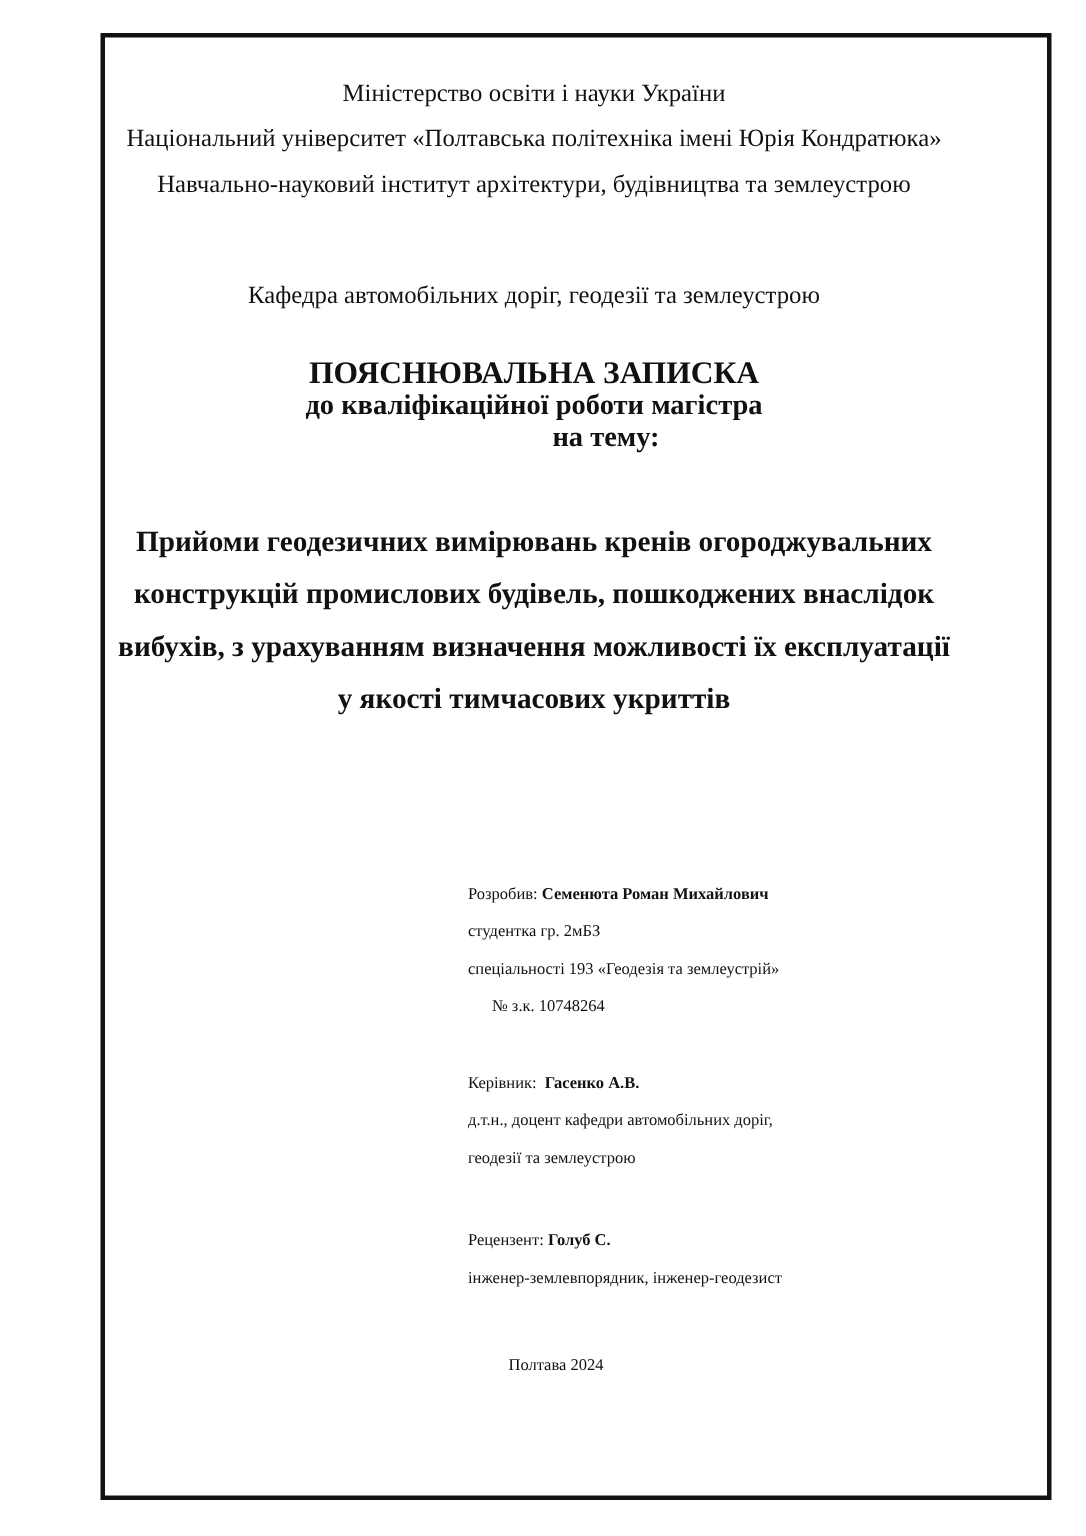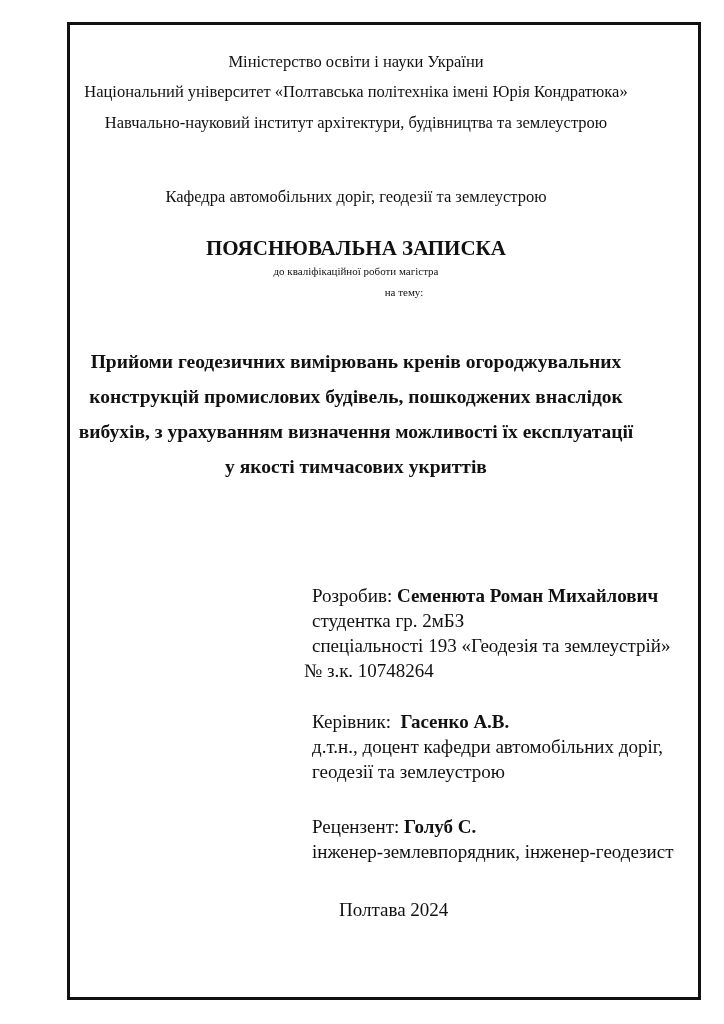--- a/index.html
+++ b/index.html
@@ -38,31 +38,31 @@
     .header-line {
       font-size: 16.5px;
       line-height: 20px;
     }
     .doc-title {
       font-size: 21px;
       font-weight: bold;
       line-height: 24px;
     }
     .doc-subtitle {
-      font-size: 11px;
-      font-weight: normal;
+      font-size: 19px;
+      font-weight: bold;
       line-height: 18px;
     }
     .topic-line {
       font-size: 19.5px;
       font-weight: bold;
       line-height: 24px;
     }
     .info-line {
-      font-size: 19px;
+      font-size: 11px;
       line-height: 20px;
     }
     .bold {
       font-weight: bold;
     }
   </style>
 </head>
 <body>
 
 <div class="page-frame"></div>
@@ -79,21 +79,21 @@
 <div class="center-line topic-line" style="top:350px;">Прийоми геодезичних вимірювань кренів огороджувальних</div>
 <div class="center-line topic-line" style="top:385px;">конструкцій промислових будівель, пошкоджених внаслідок</div>
 <div class="center-line topic-line" style="top:420px;">вибухів, з урахуванням визначення можливості їх експлуатації</div>
 <div class="center-line topic-line" style="top:455px;text-align:center;">у якості тимчасових укриттів</div>
 
 <div class="abs info-line" style="left:312px; top:586px;">
   <span>Розробив: </span><span class="bold">Семенюта Роман Михайлович</span>
 </div>
 <div class="abs info-line" style="left:312px; top:611px;">студентка гр. 2мБЗ</div>
 <div class="abs info-line" style="left:312px; top:636px;">спеціальності 193 «Геодезія та землеустрій»</div>
-<div class="abs info-line" style="left:304px; top:661px;">№ з.к. 10748264</div>
+<div class="abs info-line" style="left:328px; top:661px;">№ з.к. 10748264</div>
 
 <div class="abs info-line" style="left:312px; top:712px;">
   <span style="white-space:pre;">Керівник:  </span><span class="bold">Гасенко А.В.</span>
 </div>
 <div class="abs info-line" style="left:312px; top:737px;">д.т.н., доцент кафедри автомобільних доріг,</div>
 <div class="abs info-line" style="left:312px; top:762px;text-align:center;">геодезії та землеустрою</div>
 
 <div class="abs info-line" style="left:312px; top:817px;">
   <span>Рецензент: </span><span class="bold">Голуб С.</span>
 </div>

